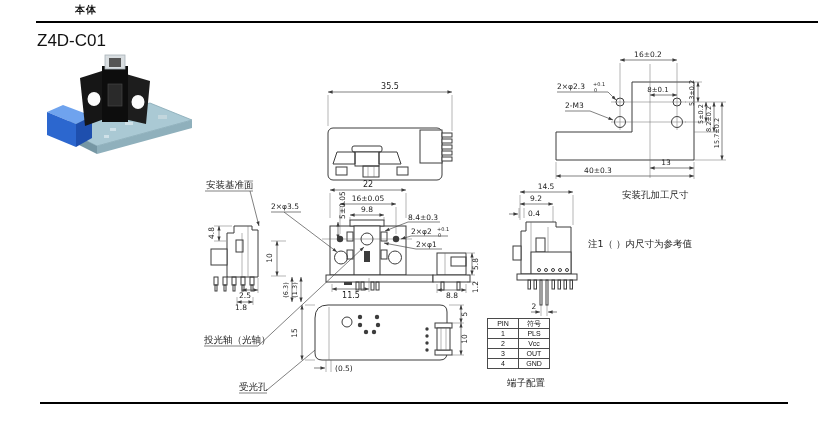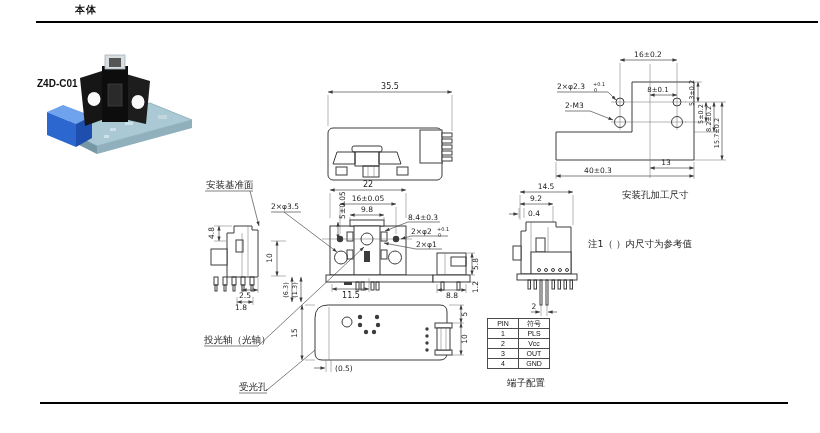--- a/index.html
+++ b/index.html
@@ -1,21 +1,21 @@
 <!DOCTYPE html>
 <html><head>
 <meta charset="utf-8">
 <style>
   html,body{margin:0;padding:0;background:#fff;}
   #stage{position:relative;width:820px;height:433px;background:#fff;overflow:hidden;
          font-family:"Liberation Sans","DejaVu Sans",sans-serif;color:#111;}
   .abs{position:absolute;}
   #sec-title{left:36px;top:3px;font-size:10px;font-weight:bold;letter-spacing:1px;margin-left:39px;}
   #rule-top{left:36px;top:21px;width:782px;height:2px;background:#000;}
-  #model{left:37px;top:31px;font-size:10px;font-weight:bold;margin-top:47px;}
+  #model{left:37px;top:31px;font-size:17px;font-weight:normal;}
   #rule-bottom{left:40px;top:402px;width:748px;height:2px;background:#000;}
   svg.draw{position:absolute;left:0;top:0;}
   svg text{fill:#1c1c1c;font-family:"DejaVu Sans","Liberation Sans",sans-serif;font-size:8px;}
   svg text.cn{font-size:9.5px;}
   svg text.s75{font-size:7.5px;}
   svg text.s7{font-size:7px;}
   svg text.s65{font-size:6.5px;}
   svg text.s5{font-size:5px;}
   .ol{fill:none;stroke:#3c3c3c;stroke-width:1;}
   .olf{fill:#fff;stroke:#3c3c3c;stroke-width:1;}

